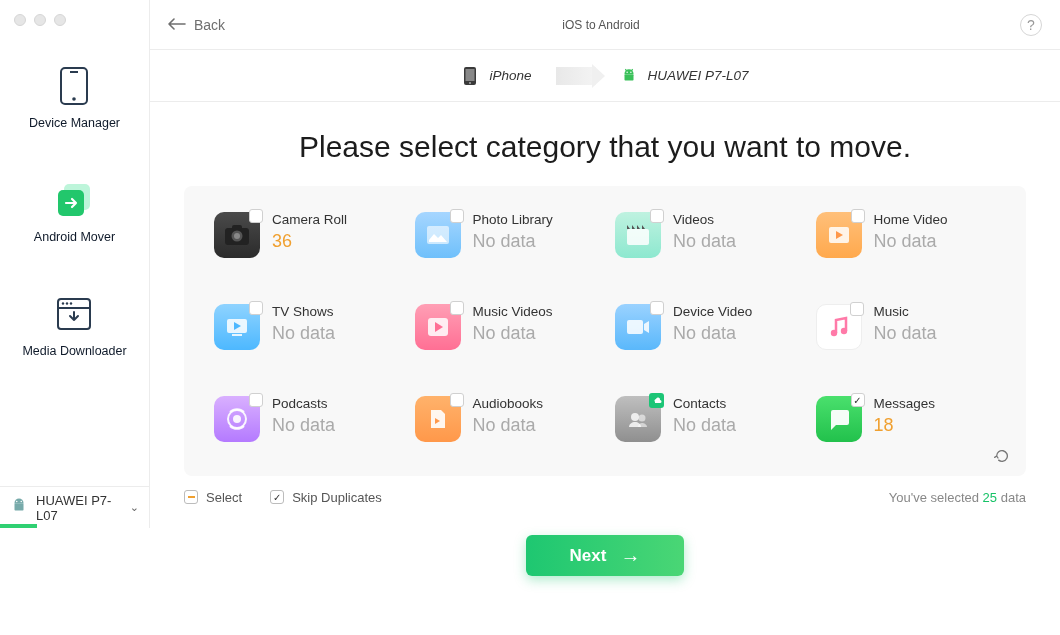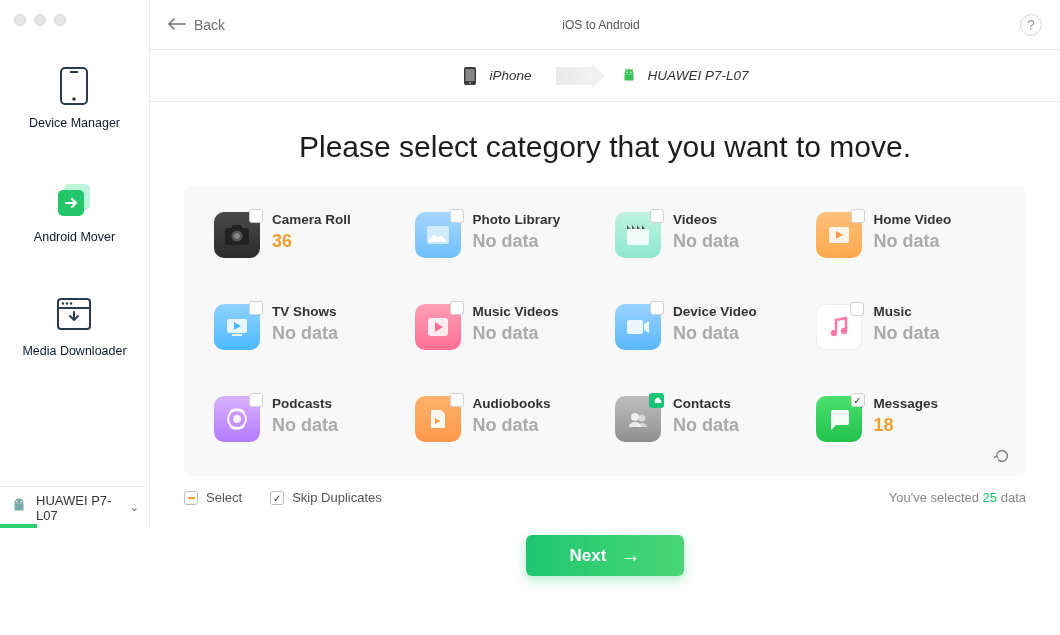--- a/index.html
+++ b/index.html
@@ -35,29 +35,29 @@
 .content { flex: 1; padding: 0 34px 20px; display: flex; flex-direction: column; }
 .big-title { text-align: center; font-size: 30px; font-weight: 400; color: #1c1c1c; margin: 28px 0 22px; }
 
 .cat-panel { background: #f8f8f8; border-radius: 8px; padding: 26px 30px 14px; position: relative; }
 .cat-grid { display: grid; grid-template-columns: repeat(4, 1fr); row-gap: 46px; column-gap: 20px; margin-bottom: 20px; }
 .cat { display: flex; gap: 12px; align-items: flex-start; cursor: pointer; }
 .cat-icon-wrap { position: relative; width: 46px; height: 46px; border-radius: 10px; display: flex; align-items: center; justify-content: center; flex-shrink: 0; }
 .cat-check { position: absolute; top: -3px; right: -3px; width: 14px; height: 14px; background: #fff; border: 1px solid #d0d0d0; border-radius: 3px; display: flex; align-items: center; justify-content: center; }
 .cat-check.checked::after { content: "✓"; font-size: 10px; color: #333; }
 .cloud-badge { position: absolute; top: -3px; right: -3px; width: 15px; height: 15px; background: #1cc576; border-radius: 3px; display: flex; align-items: center; justify-content: center; }
-.cat-text { display: flex; flex-direction: column; gap: 4px; min-width: 0; font-weight: bold; }
+.cat-text { display: flex; flex-direction: column; gap: 4px; min-width: 0; }
 .cat-title { font-size: 13.5px; color: #333; white-space: nowrap; }
 .cat-sub { font-size: 18px; color: #aaa; }
 .cat-sub.accent { color: #f0a030; }
 
 .refresh-btn { position: absolute; right: 14px; bottom: 10px; width: 20px; height: 20px; display: flex; align-items: center; justify-content: center; cursor: pointer; color: #777; }
 
 .bottom-row { display: flex; align-items: center; margin-top: 14px; gap: 28px; }
-.chk-row { display: flex; align-items: flex-end; gap: 8px; font-size: 13px; color: #555; cursor: pointer; }
+.chk-row { display: flex; align-items: flex-start; gap: 8px; font-size: 13px; color: #555; cursor: pointer; }
 .chk { width: 14px; height: 14px; border: 1px solid #bcbcbc; border-radius: 3px; display: flex; align-items: center; justify-content: center; background: #fff; }
 .chk.minus::after { content: ""; width: 7px; height: 2px; background: #f0a030; }
 .chk.checked::after { content: "✓"; font-size: 10px; color: #333; }
 .selected-text { margin-left: auto; font-size: 13px; color: #888; }
 .selected-text .num { color: #17c267; }
 
 .next-row { display: flex; justify-content: center; margin-top: 30px; }
 .next-btn { background: linear-gradient(90deg, #1ec771, #4ad675); color: #fff; border: none; border-radius: 6px; padding: 9px 44px; font-size: 17px; font-weight: 600; display: flex; align-items: center; gap: 14px; cursor: pointer; box-shadow: 0 4px 12px rgba(30,199,113,.35); }
 .next-btn .arr { font-size: 20px; }
 

